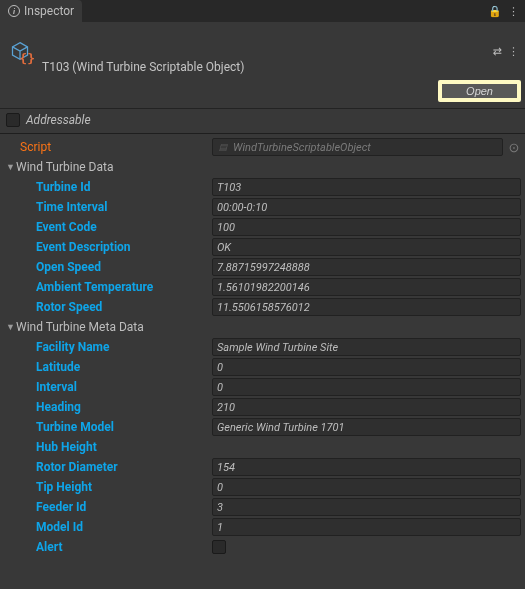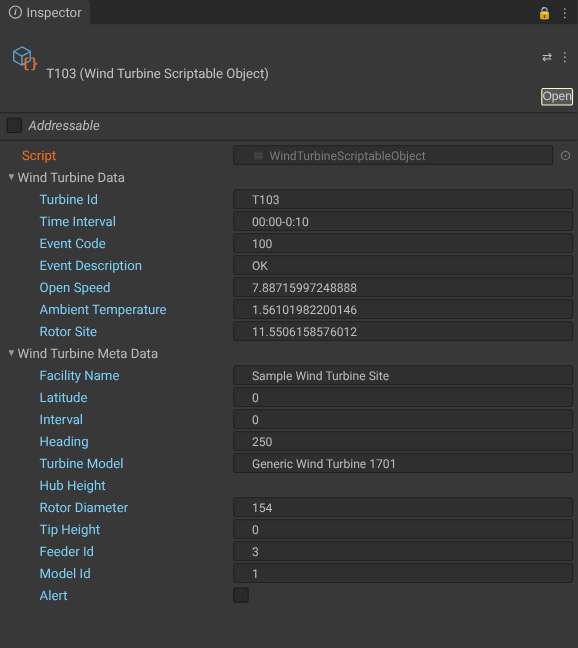--- a/index.html
+++ b/index.html
@@ -84,26 +84,27 @@
     }
     .open-btn-row {
       display: flex;
       justify-content: flex-end;
       padding: 0 4px 6px 4px;
       border-bottom: 1px solid #232323;
       background: #383838;
     }
     .open-btn {
       background: #585858;
-      border: 1px solid #fef9c3;
+      border: 4px solid #fef9c3;
       color: #d4d4d4;
-      padding: 1px 0;
+      padding: 1px 24px;
       font-size: 11px;
       cursor: pointer;
       border-radius: 2px;
+      font-style: italic;
     }
     .addressable-row {
       display: flex;
       align-items: center;
       padding: 4px 6px 6px 6px;
       gap: 6px;
       border-bottom: 1px solid #1e1e1e;
       font-style: italic;
     }
     .checkbox {
@@ -123,34 +124,35 @@
       height: 18px;
       margin-bottom: 2px;
     }
     .row-label {
       width: 208px;
       display: flex;
       align-items: center;
       padding-left: 16px;
     }
     .row-label.script { padding-left: 16px; color: #f97316; }
-    .row-label.field { padding-left: 32px; color: #7dd3fc; }
+    .row-label.field { padding-left: 32px; color: #0ea5e9; font-weight: bold; }
     .row-value {
       flex: 1;
       height: 18px;
       background: #2f2f2f;
       border: 1px solid #212121;
       border-radius: 2px;
       display: flex;
       align-items: center;
-      padding: 0 16px;
+      padding: 0 4px;
       color: #bdbdbd;
       font-size: 11px;
       overflow: hidden;
       white-space: nowrap;
+      font-style: italic;
     }
     .row-value.readonly { color: #7a7a7a; }
     .obj-icon {
       width: 12px; height: 12px;
       margin-right: 4px;
       opacity: 0.55;
       display: inline-flex;
       align-items: center; justify-content: center;
       font-size: 9px;
     }
@@ -249,21 +251,21 @@
   </div>
   <div class="row">
     <div class="row-label field">Open Speed</div>
     <div class="row-value">7.88715997248888</div>
   </div>
   <div class="row">
     <div class="row-label field">Ambient Temperature</div>
     <div class="row-value">1.56101982200146</div>
   </div>
   <div class="row">
-    <div class="row-label field">Rotor Site</div>
+    <div class="row-label field">Rotor Speed</div>
     <div class="row-value">11.5506158576012</div>
   </div>
 
   <div class="section-header">
     <span class="foldout">▼</span>
     <span class="lbl">Wind Turbine Meta Data</span>
   </div>
 
   <div class="row">
     <div class="row-label field">Facility Name</div>
@@ -272,21 +274,21 @@
   <div class="row">
     <div class="row-label field">Latitude</div>
     <div class="row-value">0</div>
   </div>
   <div class="row">
     <div class="row-label field">Interval</div>
     <div class="row-value">0</div>
   </div>
   <div class="row">
     <div class="row-label field">Heading</div>
-    <div class="row-value">250</div>
+    <div class="row-value">210</div>
   </div>
   <div class="row">
     <div class="row-label field">Turbine Model</div>
     <div class="row-value">Generic Wind Turbine 1701</div>
   </div>
   <div class="row">
     <div class="row-label field">Hub Height</div>
   </div>
   <div class="row">
     <div class="row-label field">Rotor Diameter</div>

